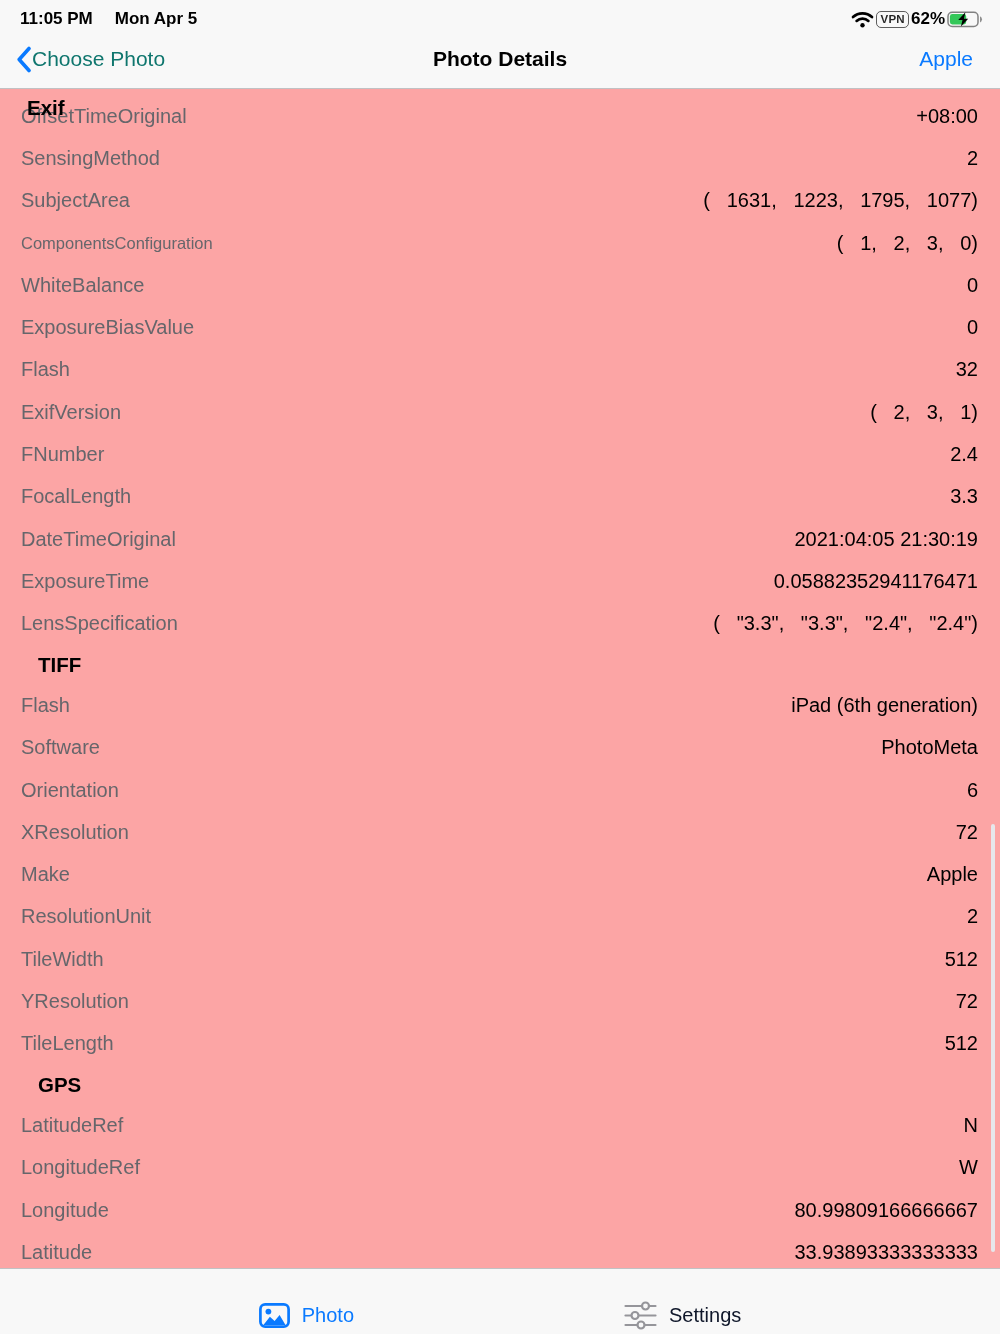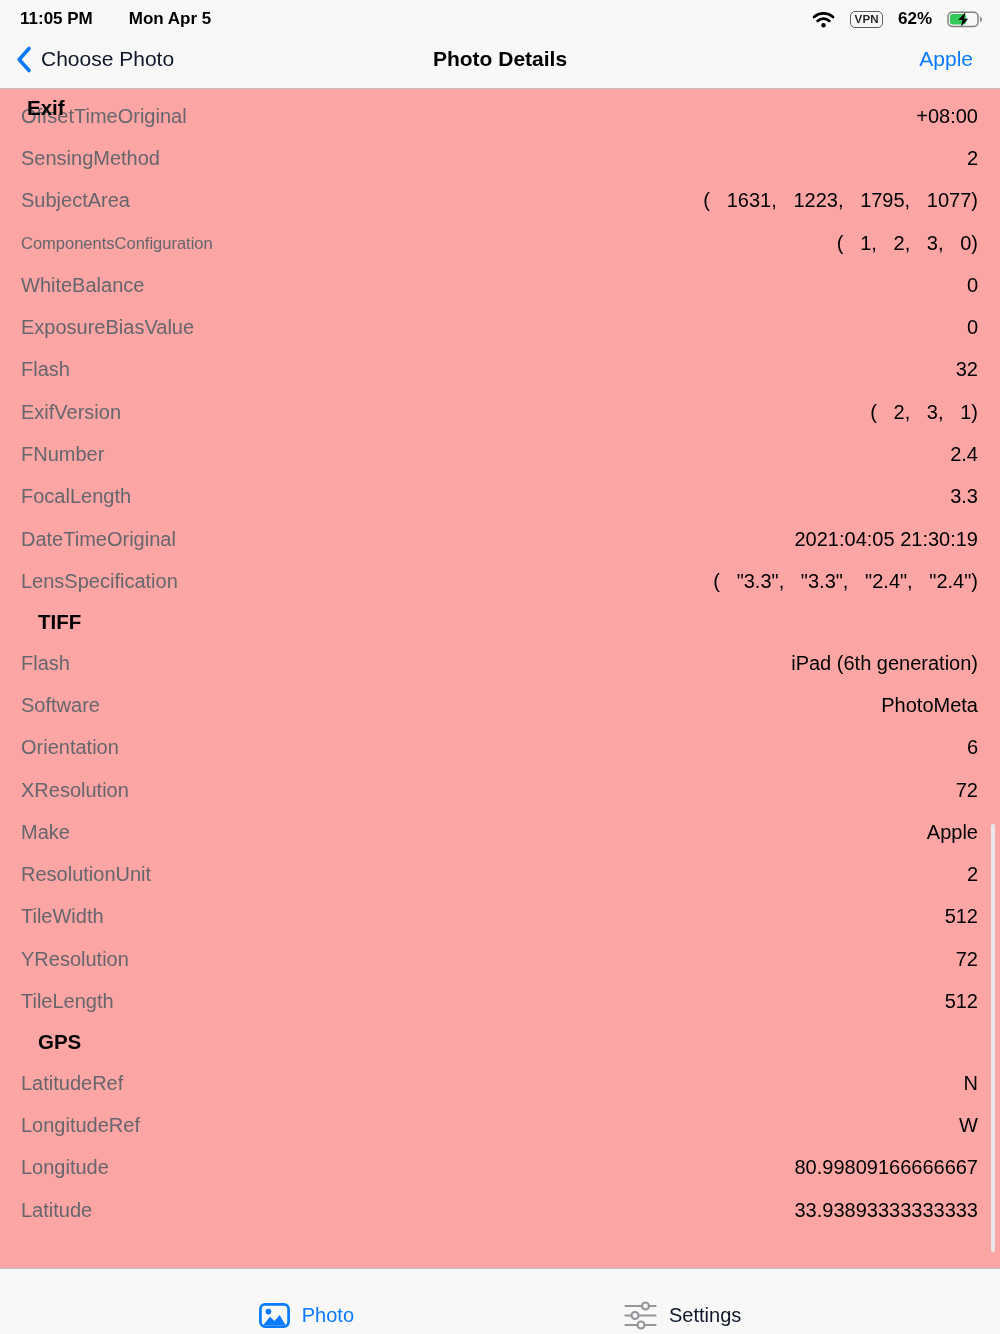--- a/index.html
+++ b/index.html
@@ -14,35 +14,35 @@
     position:absolute;top:0;left:0;right:0;height:89px;
     background:#f8f8f8;border-bottom:1px solid rgba(60,60,67,0.29);
     box-sizing:border-box;z-index:30;
   }
   .status-bar{
     position:absolute;top:0;left:0;right:0;height:30px;
     display:flex;justify-content:space-between;align-items:center;
     padding:8px 16px 0 20px;box-sizing:border-box;
     font-size:17px;font-weight:700;color:#000;
   }
-  .status-left{display:flex;gap:36px;align-items:flex-start;}
-  .status-right{display:flex;gap:15px;align-items:center;}
+  .status-left{display:flex;gap:22px;align-items:flex-start;}
+  .status-right{display:flex;gap:2px;align-items:center;}
   .vpn-badge{
     display:inline-block;border:1.5px solid rgba(0,0,0,0.62);border-radius:5px;
     font-size:11.5px;font-weight:700;line-height:13px;padding:1px 3px 1px 3px;
     color:rgba(0,0,0,0.85);letter-spacing:0.3px;
   }
   .battery-pct{font-weight:600;}
   .nav-bar{
     position:absolute;top:30px;left:0;right:0;height:58px;
     display:flex;align-items:center;
   }
   .nav-back{
-    position:absolute;left:16px;display:flex;align-items:center;gap:9px;
-    color:#0f172a;font-size:21px;cursor:pointer;
+    position:absolute;left:16px;display:flex;align-items:center;
+    color:#0f766e;font-size:21px;cursor:pointer;
   }
   .nav-title{
     position:absolute;left:0;right:0;text-align:center;
     font-size:21px;font-weight:700;color:#000;
   }
   .nav-save{
     position:absolute;right:27px;color:#0a7aff;font-size:21px;cursor:pointer;
   }
   
   .content{
@@ -166,20 +166,24 @@
         </div>
         <div class="row">
           <span class="row-label">FocalLength</span>
           <span class="row-value">3.3</span>
         </div>
         <div class="row">
           <span class="row-label">DateTimeOriginal</span>
           <span class="row-value">2021:04:05 21:30:19</span>
         </div>
         <div class="row">
+          <span class="row-label">ExposureTime</span>
+          <span class="row-value">0.05882352941176471</span>
+        </div>
+        <div class="row">
           <span class="row-label">LensSpecification</span>
           <span class="row-value">(   "3.3",   "3.3",   "2.4",   "2.4")</span>
         </div>
         <div class="section-header">TIFF</div>
         <div class="row">
           <span class="row-label">Flash</span>
           <span class="row-value">iPad (6th generation)</span>
         </div>
         <div class="row">
           <span class="row-label">Software</span>

